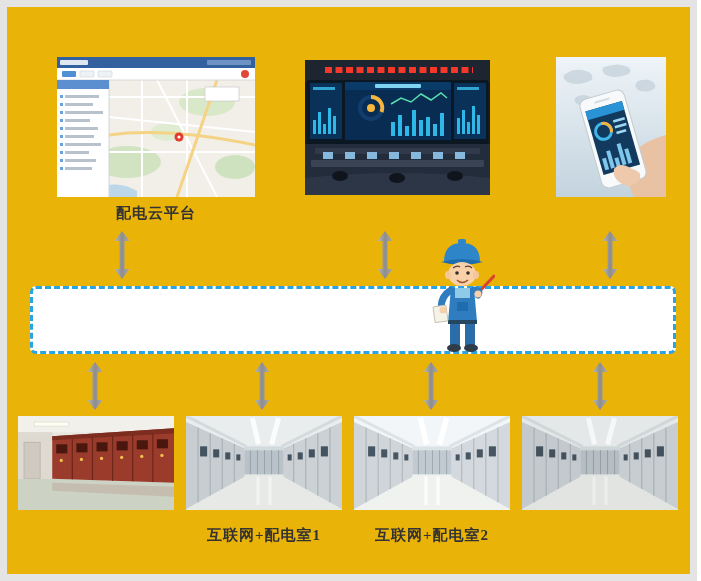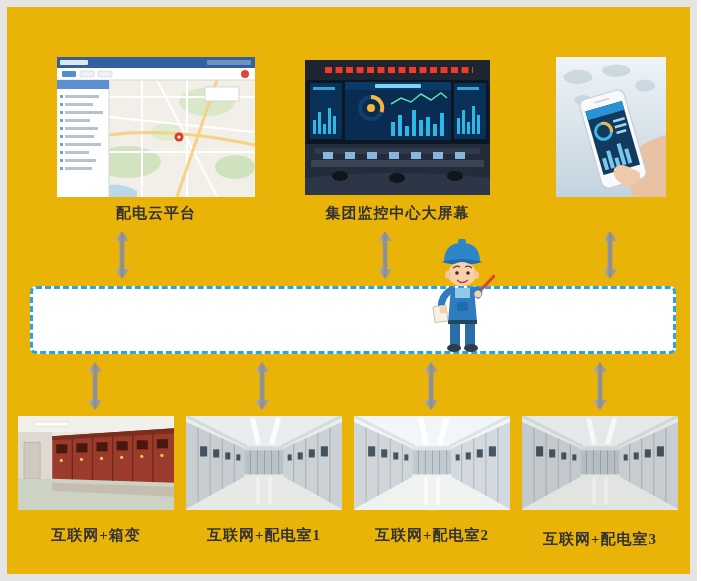--- a/index.html
+++ b/index.html
@@ -218,21 +218,20 @@
       </g>
       <rect x="6" y="100" width="173" height="7" rx="1" fill="#3a4353"></rect>
       <path d="M0 118 Q 92 108 185 118 L185 135 L0 135 Z" fill="#2c3646"></path>
       <g fill="#10151d">
         <ellipse cx="35" cy="116" rx="8" ry="5"></ellipse>
           <ellipse cx="92" cy="118" rx="8" ry="5"></ellipse>
         <ellipse cx="150" cy="116" rx="8" ry="5"></ellipse>
       </g>
     </svg>
   </figure>
-  <div class="node-label" style="left:305px; top:204px; width:185px;">集团监控中心大屏幕</div>
 
   <figure class="photo" style="left:556px; top:57px; width:110px; height:140px;">
     <svg viewBox="0 0 110 140" preserveAspectRatio="none">
       <defs>
         <linearGradient id="phbg" x1="0" y1="0" x2="0" y2="1">
           <stop offset="0" stop-color="#eef4f8"></stop>
             <stop offset="1" stop-color="#c3d3de"></stop>
         </linearGradient>
       </defs>
       <rect width="110" height="140" fill="url(#phbg)"></rect>
@@ -363,36 +362,34 @@
       <g fill="#f2c14e">
         <circle cx="43" cy="44" r="1.6"></circle>
           <circle cx="63" cy="43" r="1.6"></circle>
         <circle cx="83" cy="42" r="1.6"></circle>
           <circle cx="103" cy="41" r="1.6"></circle>
         <circle cx="123" cy="40" r="1.6"></circle>
           <circle cx="143" cy="39" r="1.6"></circle>
       </g>
     </svg>
   </figure>
-  <div class="node-label" style="left:18px; top:526px; width:156px;">互联网+箱变</div>
 
   <figure class="photo" style="left:186px; top:416px; width:156px; height:94px;">
     <svg viewBox="0 0 155 93" preserveAspectRatio="none" style="filter:saturate(1.05);">
       <use href="#sym-switchroom" width="155" height="93"></use>
     </svg>
   </figure>
   <div class="node-label" style="left:186px; top:526px; width:156px;">互联网+配电室1</div>
 
   <figure class="photo" style="left:354px; top:416px; width:156px; height:94px;">
     <svg viewBox="0 0 155 93" preserveAspectRatio="none" style="filter:brightness(1.04);">
       <use href="#sym-switchroom" width="155" height="93"></use>
     </svg>
   </figure>
   <div class="node-label" style="left:354px; top:526px; width:156px;">互联网+配电室2</div>
 
   <figure class="photo" style="left:522px; top:416px; width:156px; height:94px;">
     <svg viewBox="0 0 155 93" preserveAspectRatio="none" style="filter:brightness(0.98) saturate(0.95);">
       <use href="#sym-switchroom" width="155" height="93"></use>
     </svg>
   </figure>
-  <div class="node-label" style="left:522px; top:530px; width:156px;">互联网+配电室3</div>
 
 </div>
 
 </body></html>

